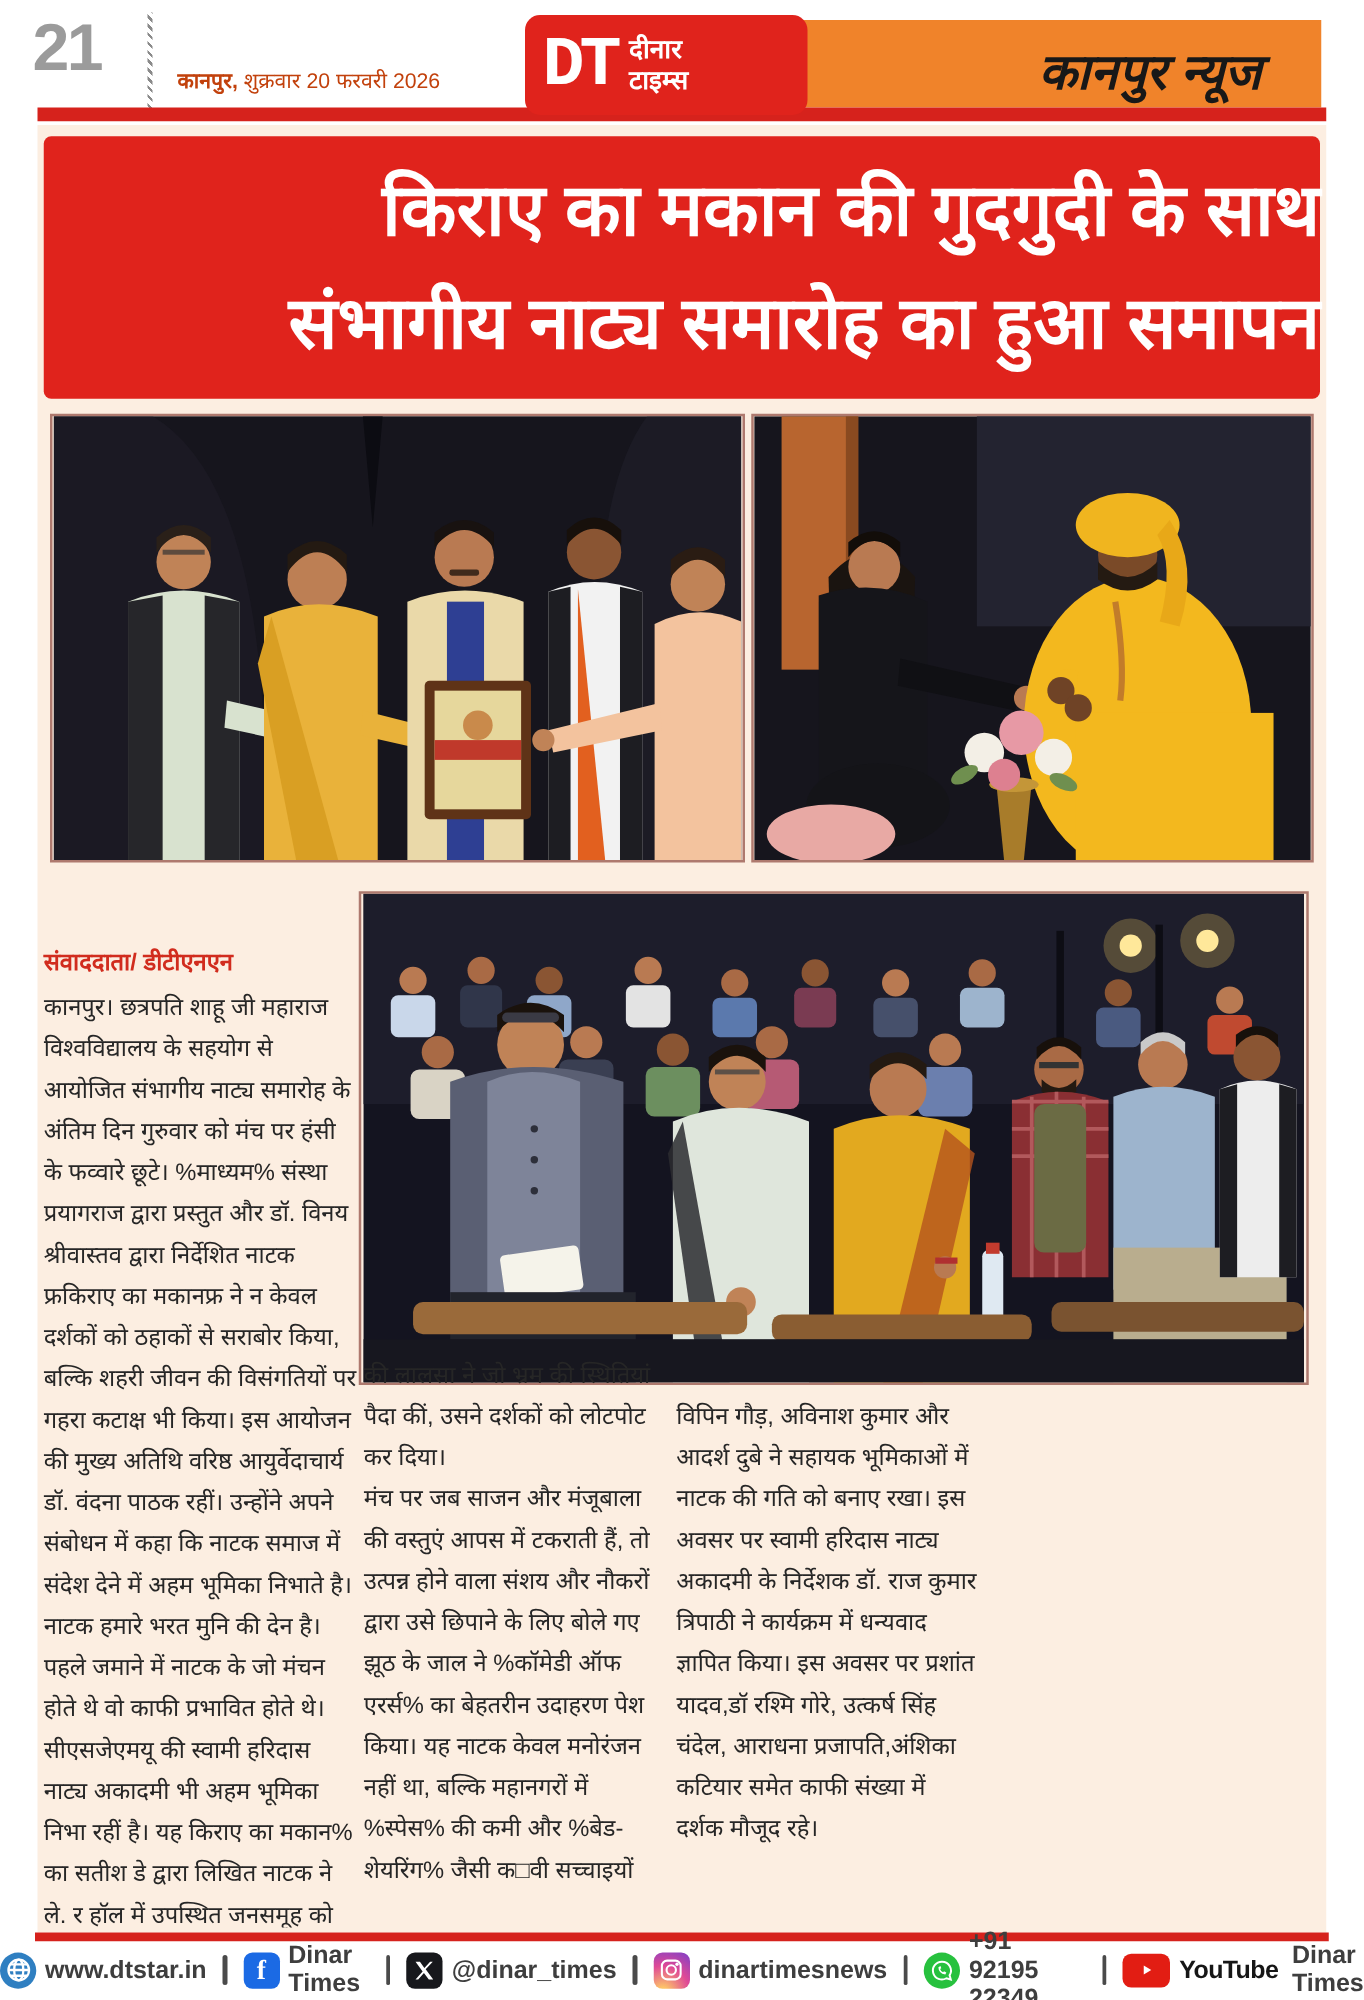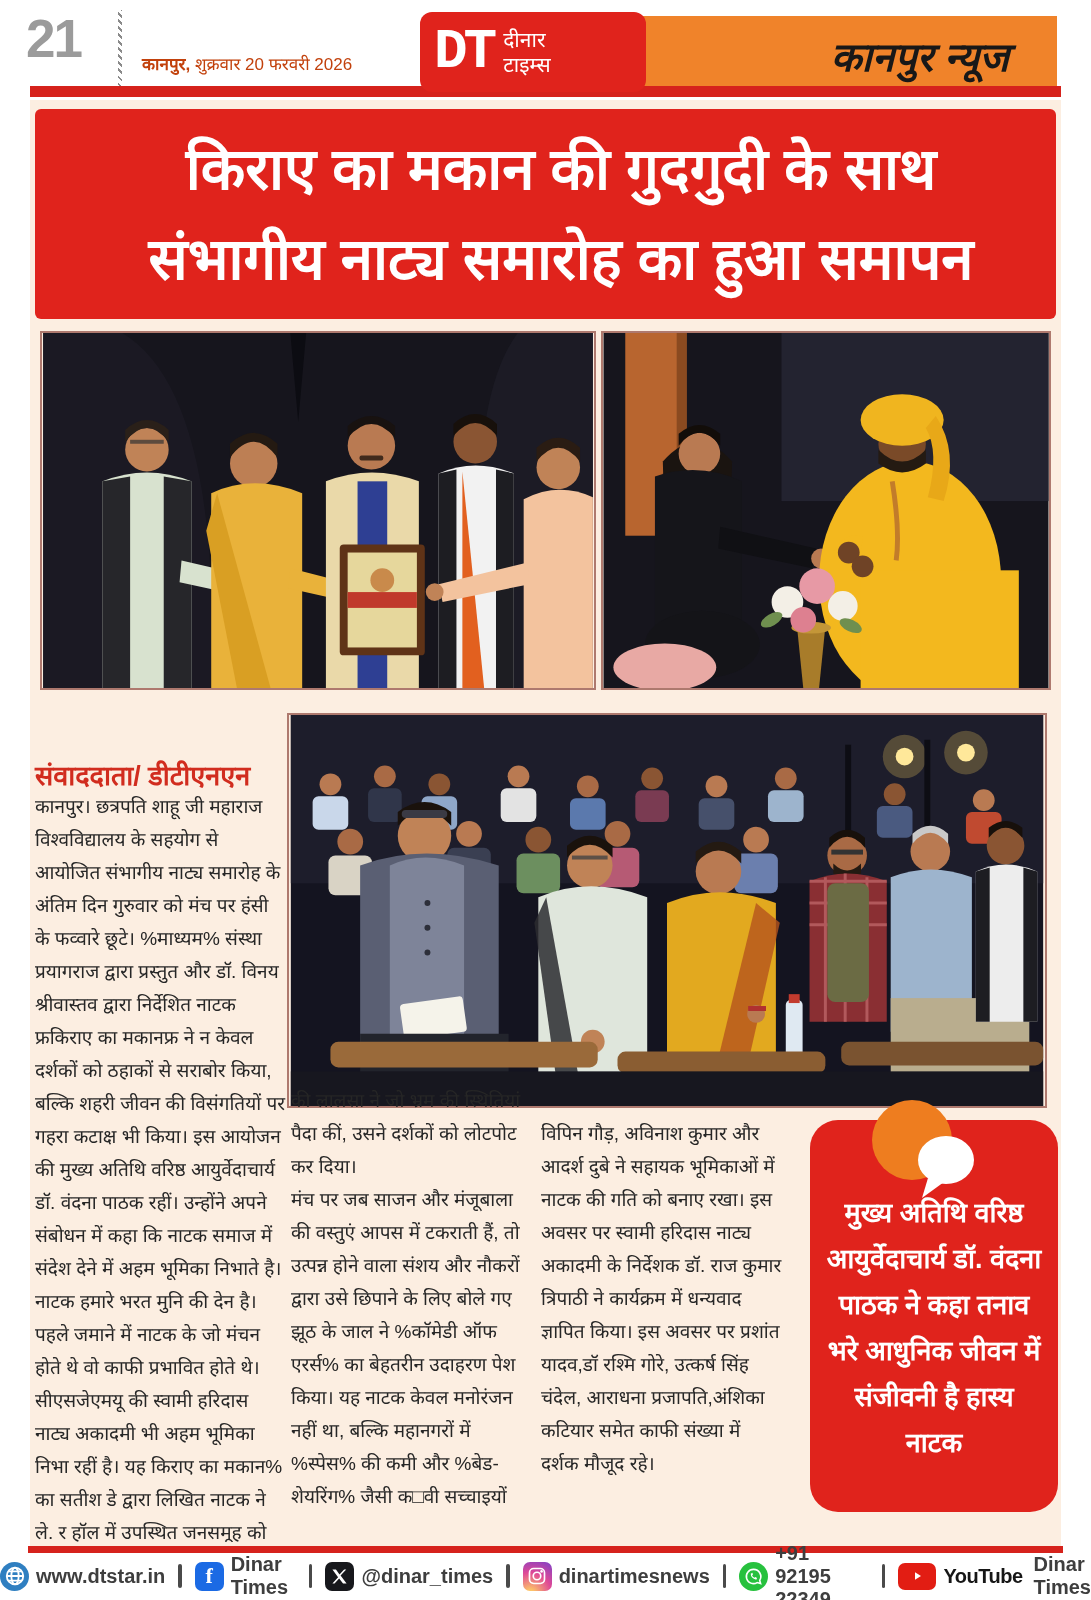--- a/index.html
+++ b/index.html
@@ -15,36 +15,36 @@
   .zigzag { position:absolute; left:118px; top:10px; width:4px; height:82px;
     background:repeating-linear-gradient(45deg,#8a8a8a 0 2px,#ffffff 2px 5px); }
   .dateline { position:absolute; left:142px; top:52px; font-size:17px; color:#c2410c; }
   .dateline b { font-weight:bold; }
   .orange-banner { position:absolute; left:625px; top:16px; width:432px; height:70px; background:#f0832a; }
   .orange-banner span { position:absolute; right:48px; top:12px; font-size:40px; font-weight:bold; font-style:italic; color:#181818;margin-left:38px; }
   .red-strip { position:absolute; left:30px; top:86px; width:1031px; height:11px; background:#d6221c; }
   .dt-logo { position:absolute; left:420px; top:12px; width:226px; height:80px; background:#e0231c; border-radius:12px;
     display:flex; align-items:center; padding-left:14px; }
   .dt-logo .dt { font-family:Liberation Mono, monospace; font-size:56px; font-weight:bold; color:#ffffff; letter-spacing:-4px; line-height:1; }
-  .dt-logo .dt-name { margin-left:10px; color:#ffffff; font-weight:normal; font-size:21px; line-height:25px; }
+  .dt-logo .dt-name { margin-left:10px; color:#ffffff; font-weight:bold; font-size:21px; line-height:25px; }
 
   
   .headline-box { position:absolute; left:35px; top:109px; width:1021px; height:210px; background:#e0231c; border-radius:6px;
-    display:flex; flex-direction:column; justify-content:center; align-items:center; gap:6px;padding-left:31px; }
+    display:flex; flex-direction:column; justify-content:center; align-items:flex-end; gap:6px;padding-left:31px; }
   .headline-box div { color:#ffffff; font-weight:800; font-size:58px; white-space:nowrap; line-height:1.45; }
 
   
   .photo { position:absolute; border:2px solid rgba(110,26,16,.55); }
   .photo svg { display:block; }
   .photo-left { left:40px; top:331px; width:556px; height:359px; }
   .photo-right { left:601px; top:331px; width:450px; height:359px; }
   .photo-audience { left:287px; top:713px; width:760px; height:395px; }
 
   
-  .byline { position:absolute; left:35px; top:756px; font-size:27px; font-weight:bold; color:#d12c1e; }
+  .byline { position:absolute; left:35px; top:756px; font-size:19px; font-weight:bold; color:#d12c1e; }
   .col { position:absolute; font-size:19px; line-height:33px; color:#262626; text-align:left; }
   .col p + p { margin-top:0; }
   .col-1 { left:35px;  top:790px;  width:252px; height:752px; overflow:hidden; }
   .col-2 { left:291px; top:1084px; width:240px; height:430px; overflow:hidden; }
   .col-3 { left:541px; top:1117px; width:242px; height:430px; overflow:hidden; }
 
   
   .quote-box { position:absolute; left:810px; top:1120px; width:248px; height:392px; background:#e0231c; border-radius:28px; }
   .quote-icon { position:absolute; left:52px; top:-22px; width:120px; height:100px; }
   .quote-text { position:absolute; left:14px; top:70px; width:220px; text-align:center;
@@ -287,28 +287,20 @@
 
   <div class="col col-2">
     <p>की लालसा ने जो भ्रम की स्थितियां पैदा कीं, उसने दर्शकों को लोटपोट कर दिया।</p>
     <p>मंच पर जब साजन और मंजूबाला की वस्तुएं आपस में टकराती हैं, तो उत्पन्न होने वाला संशय और नौकरों द्वारा उसे छिपाने के लिए बोले गए झूठ के जाल ने %कॉमेडी ऑफ एरर्स% का बेहतरीन उदाहरण पेश किया। यह नाटक केवल मनोरंजन नहीं था, बल्कि महानगरों में %स्पेस% की कमी और %बेड-शेयरिंग% जैसी क□वी सच्चाइयों का एक आईना भी था। इस नाटक में कौस्तुभ पांडेय (साजन) और दिव्या शुक्ला (मंजूबाला) ने अपनी</p>
   </div>
 
   <div class="col col-3">
     <p>विपिन गौड़, अविनाश कुमार और आदर्श दुबे ने सहायक भूमिकाओं में नाटक की गति को बनाए रखा। इस अवसर पर स्वामी हरिदास नाट्य अकादमी के निर्देशक डॉ. राज कुमार त्रिपाठी ने कार्यक्रम में धन्यवाद ज्ञापित किया। इस अवसर पर प्रशांत यादव,डॉ रश्मि गोरे, उत्कर्ष सिंह चंदेल, आराधना प्रजापति,अंशिका कटियार समेत काफी संख्या में दर्शक मौजूद रहे।</p>
   </div>
 
-  <div class="quote-box">
-    <svg class="quote-icon" viewBox="0 0 120 100">
-      <circle cx="50" cy="42" r="40" fill="#ee7d1f"></circle>
-      <ellipse cx="84" cy="62" rx="28" ry="24" fill="#ffffff"></ellipse>
-      <path d="M66 80 L60 100 L82 84 Z" fill="#ffffff"></path>
-    </svg>
-    <div class="quote-text">मुख्य अतिथि वरिष्ठ आयुर्वेदाचार्य डॉ. वंदना पाठक ने कहा तनाव भरे आधुनिक जीवन में संजीवनी है हास्य नाटक</div>
-  </div>
 
   <div class="footer-rule"></div>
   <div class="footer">
 
     <div class="f-item">
       <span class="f-ic ic-globe">
         <svg width="22" height="22" viewBox="0 0 24 24">
             <circle cx="12" cy="12" r="9" fill="none" stroke="#fff" stroke-width="2"></circle>
             <ellipse cx="12" cy="12" rx="4" ry="9" fill="none" stroke="#fff" stroke-width="2"></ellipse>
             <path d="M3 12 H21 M4.5 7 H19.5 M4.5 17 H19.5" stroke="#fff" stroke-width="2"></path>

